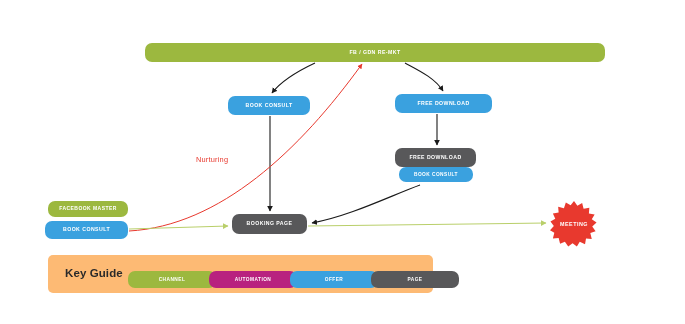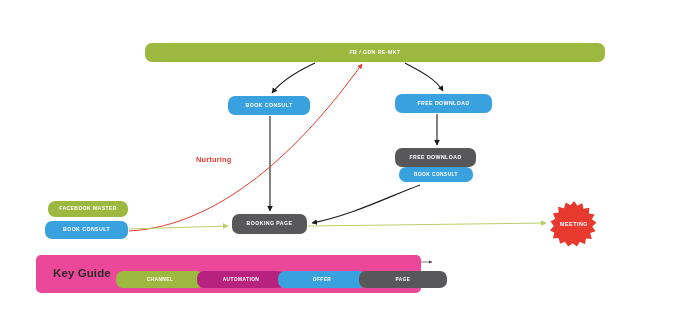--- a/index.html
+++ b/index.html
@@ -30,31 +30,31 @@
 
   
   #page-booking{left:232px;top:214px;width:75px;height:20px;font-size:5.2px;}
 
   
   #channel-facebook-master{left:48px;top:201px;width:80px;height:16px;font-size:5px;}
   #offer-book-consult-3{left:45px;top:221px;width:83px;height:18px;font-size:5.2px;}
 
   
   #nurturing-label{position:absolute;left:196px;top:155px;color:#E8392E;
-        font-size:7.4px;font-weight:bold;letter-spacing:.2px;}
+        font-size:7.4px;font-weight:normal;letter-spacing:.2px;}
 
   
   #meeting{position:absolute;left:546px;top:200px;width:56px;height:48px;}
   #meeting .burst-text{position:absolute;left:0;top:0;width:56px;height:48px;
         display:flex;align-items:center;justify-content:center;color:#fff;
         font-size:5.4px;font-weight:bold;letter-spacing:.5px;}
 
   
-  #key-guide{position:absolute;left:36px;top:255px;width:385px;height:38px;
-        background:#ec4899;border-radius:5px;}
+  #key-guide{position:absolute;left:48px;top:255px;width:385px;height:38px;
+        background:#fdba74;border-radius:5px;}
   #key-guide-title{position:absolute;left:17px;top:12px;font-size:11.5px;
         font-weight:bold;color:#2A2A2A;letter-spacing:.1px;}
   .legend-chip{position:absolute;top:16px;height:17px;display:flex;align-items:center;
         justify-content:center;color:#fff;font-weight:bold;font-size:4.8px;
         letter-spacing:.45px;}
   #legend-0{left:80px;width:88px;}
   #legend-1{left:161px;width:88px;}
   #legend-2{left:242px;width:88px;}
   #legend-3{left:323px;width:88px;}
 </style>

